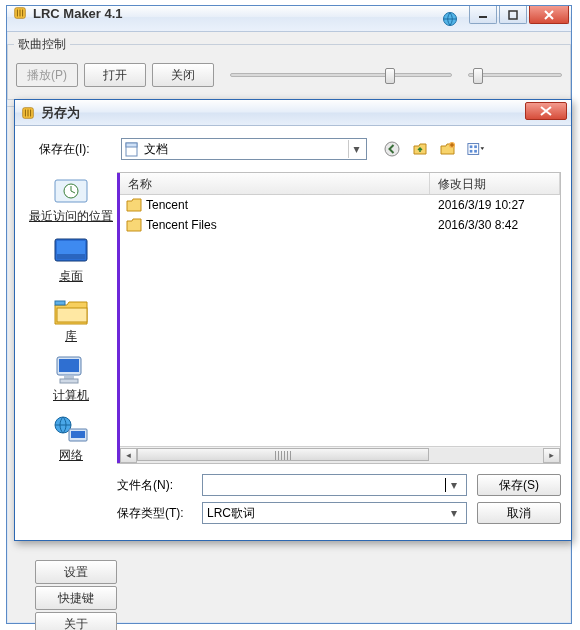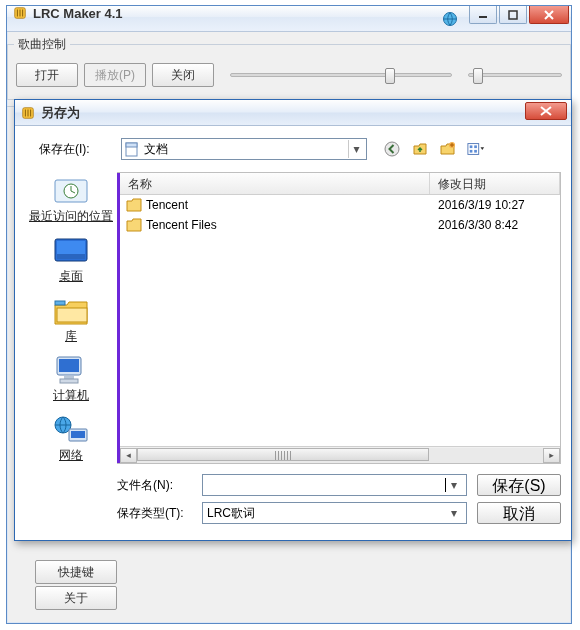--- a/index.html
+++ b/index.html
@@ -325,21 +325,21 @@
     flex:1; border:none; outline:none; font-family:inherit; font-size:12px;
     height:18px;
   }
   .form-row .action-btn {
     width:84px;
     height:22px;
     background: linear-gradient(#ffffff,#e7e7e7);
     border:1px solid #8f8f8f;
     border-radius:2px;
     font-family:inherit;
-    font-size:16px;
+    font-size:12px;
     cursor:pointer;
   }
 
   .cursor {
     border-left: 1px solid #000;
     height: 14px;
     display:inline-block;
   }
 </style>
 </head>
@@ -376,35 +376,36 @@
             <path d="M1 1L9 9M9 1L1 9" stroke="#fff" stroke-width="2"></path>
           </svg>
         </div>
     </div>
   </div>
 
   <div class="main-body">
     <fieldset class="songctl">
       <legend>歌曲控制</legend>
       <div class="songctl-row">
+        <button class="btn disabled">播放(P)</button>
         <button class="btn">打开</button>
-        <button class="btn disabled">播放(P)</button>
         <button class="btn">关闭</button>
         <div class="slider-track" style="flex:2.4">
           <div class="slider-thumb" style="left:70%"></div>
         </div>
         <div class="slider-track" style="flex:1">
           <div class="slider-thumb" style="left:4%"></div>
         </div>
       </div>
     </fieldset>
     <div class="truncated" style="border-top:1px solid #c6cfdb; margin-top:6px; padding-left:8px; height:8px; overflow:hidden;">歌词</div>
   </div>
 
   <div class="left-btn-col">
+    <button class="btn">设置</button>
     <button class="btn">快捷键</button>
     <button class="btn">关于</button>
   </div>
 </div>
 
 <div class="saveas-window">
   <div class="saveas-titlebar">
     <span class="appicon">
       <svg viewBox="0 0 16 16" width="14" height="14">
           <rect x="2" y="2" width="12" height="12" rx="2" fill="#f7c23c" stroke="#b3821d"></rect>

